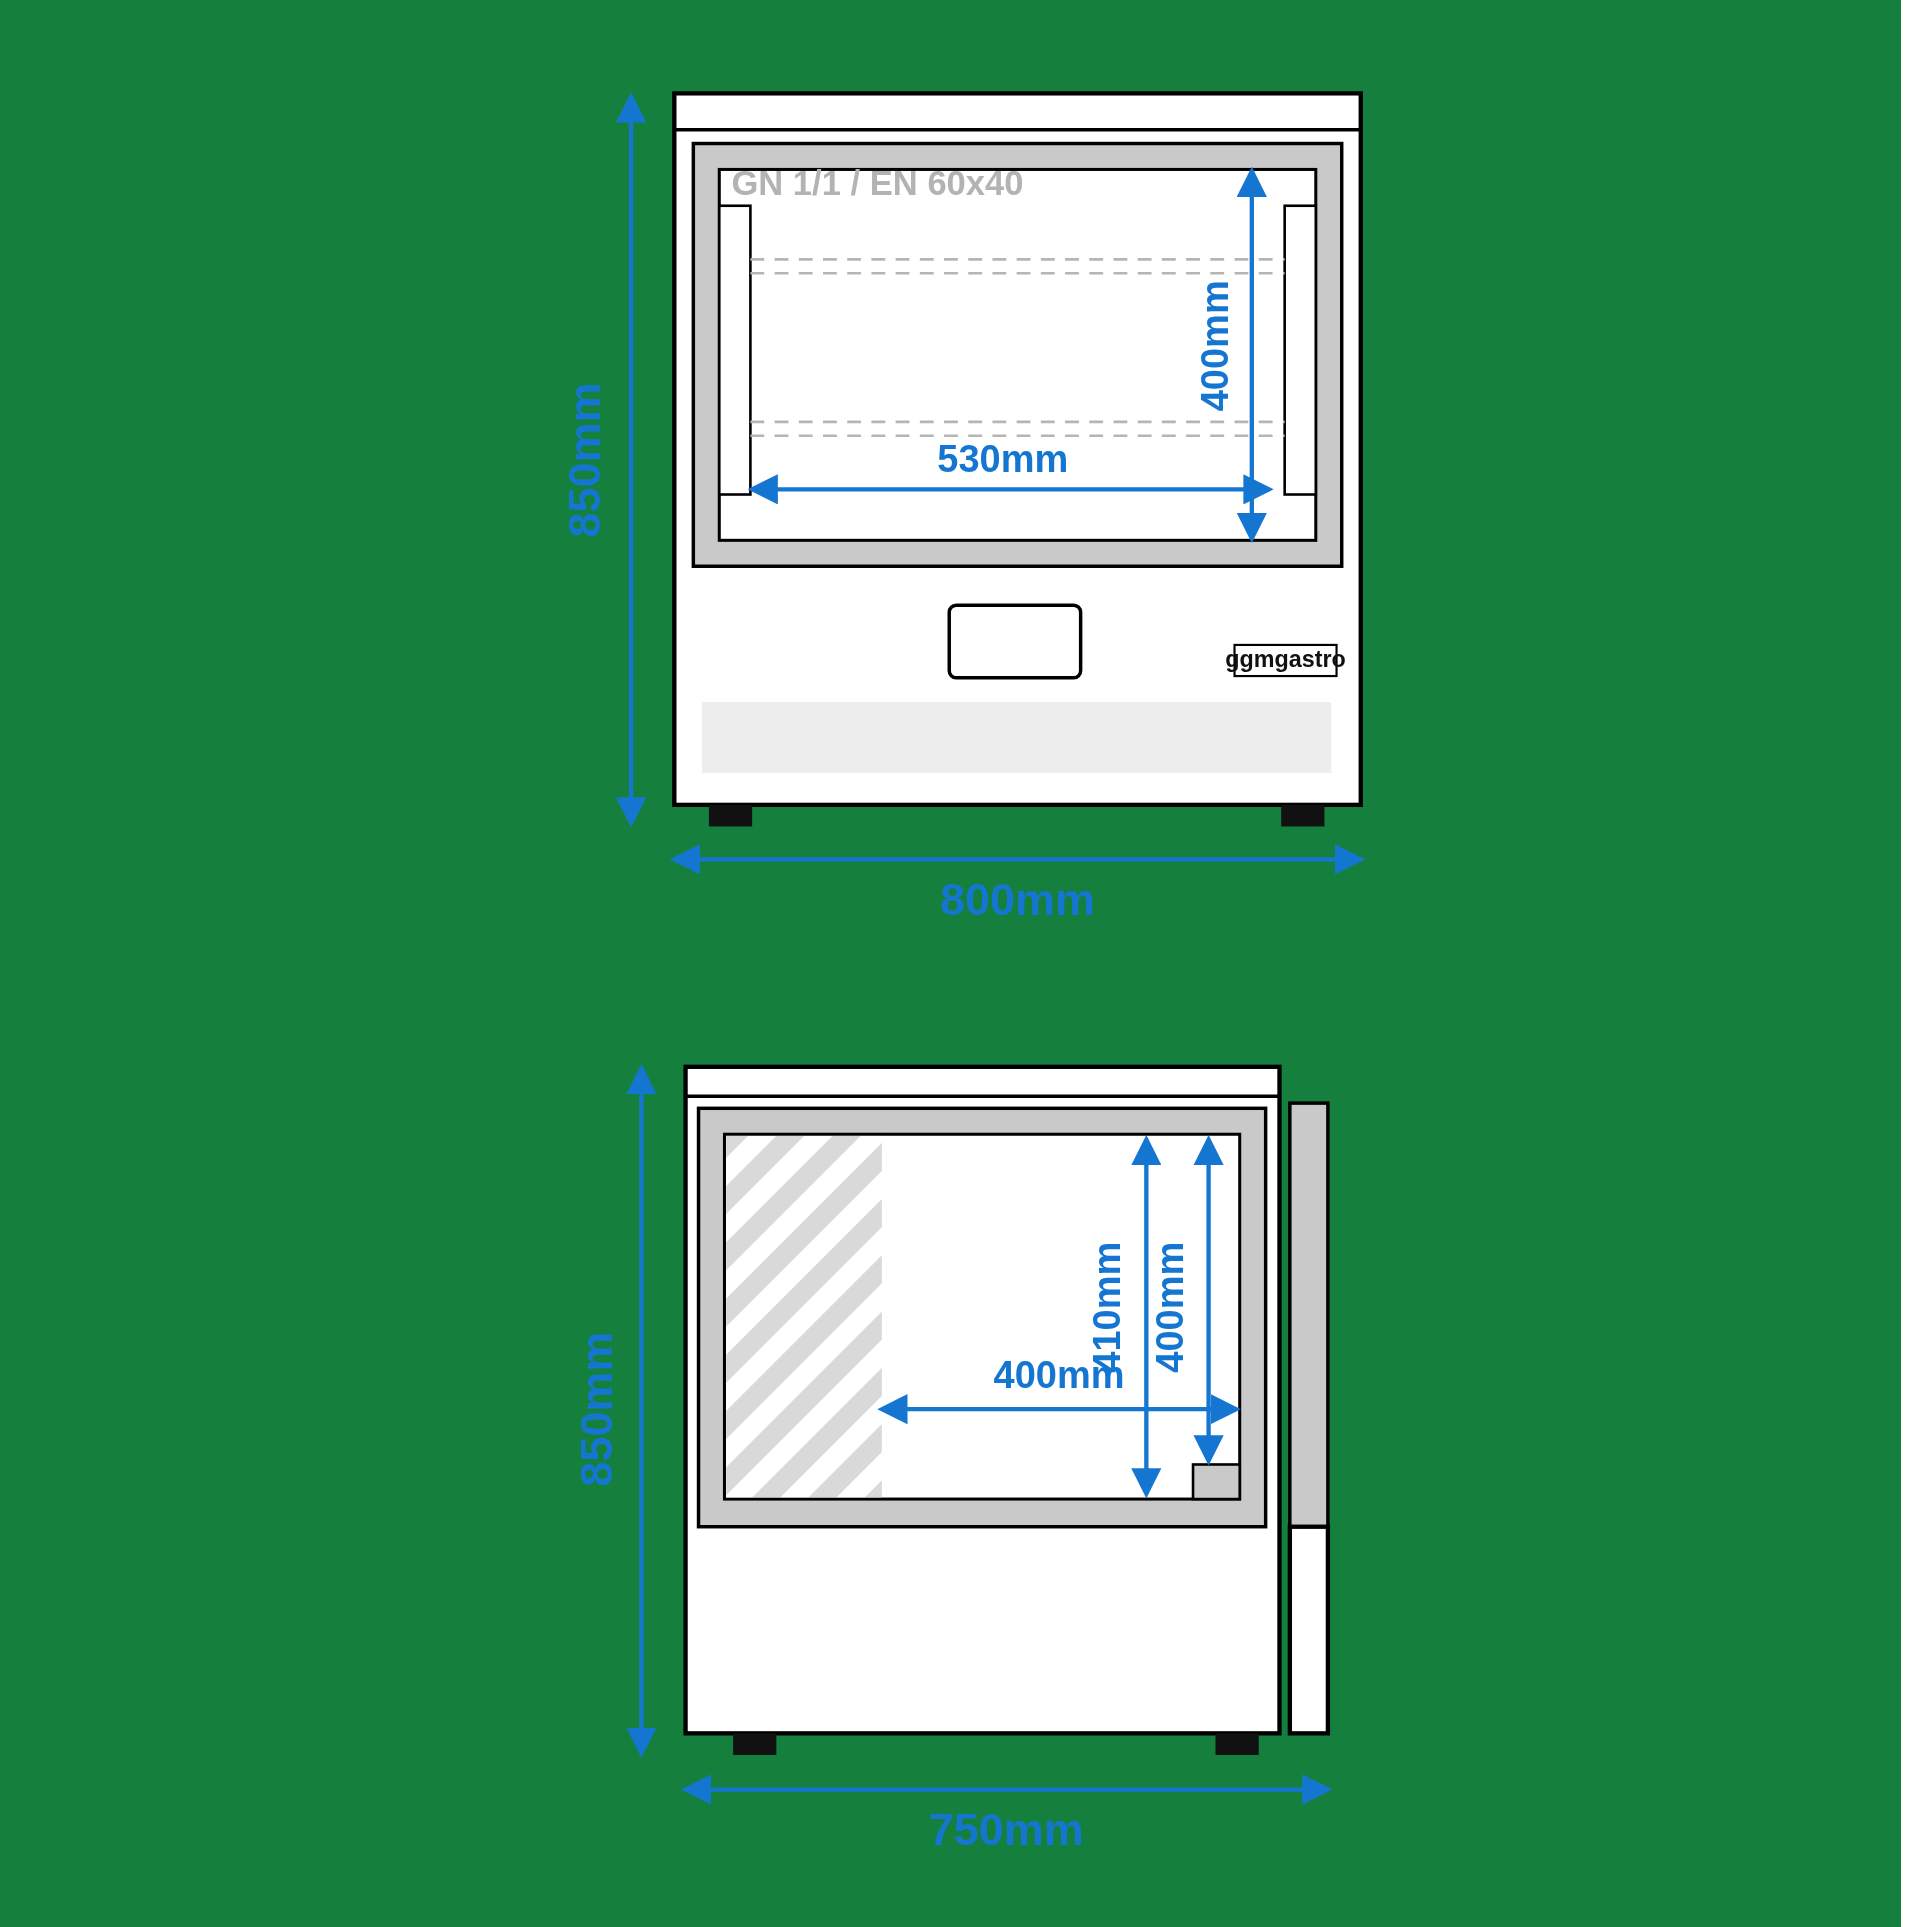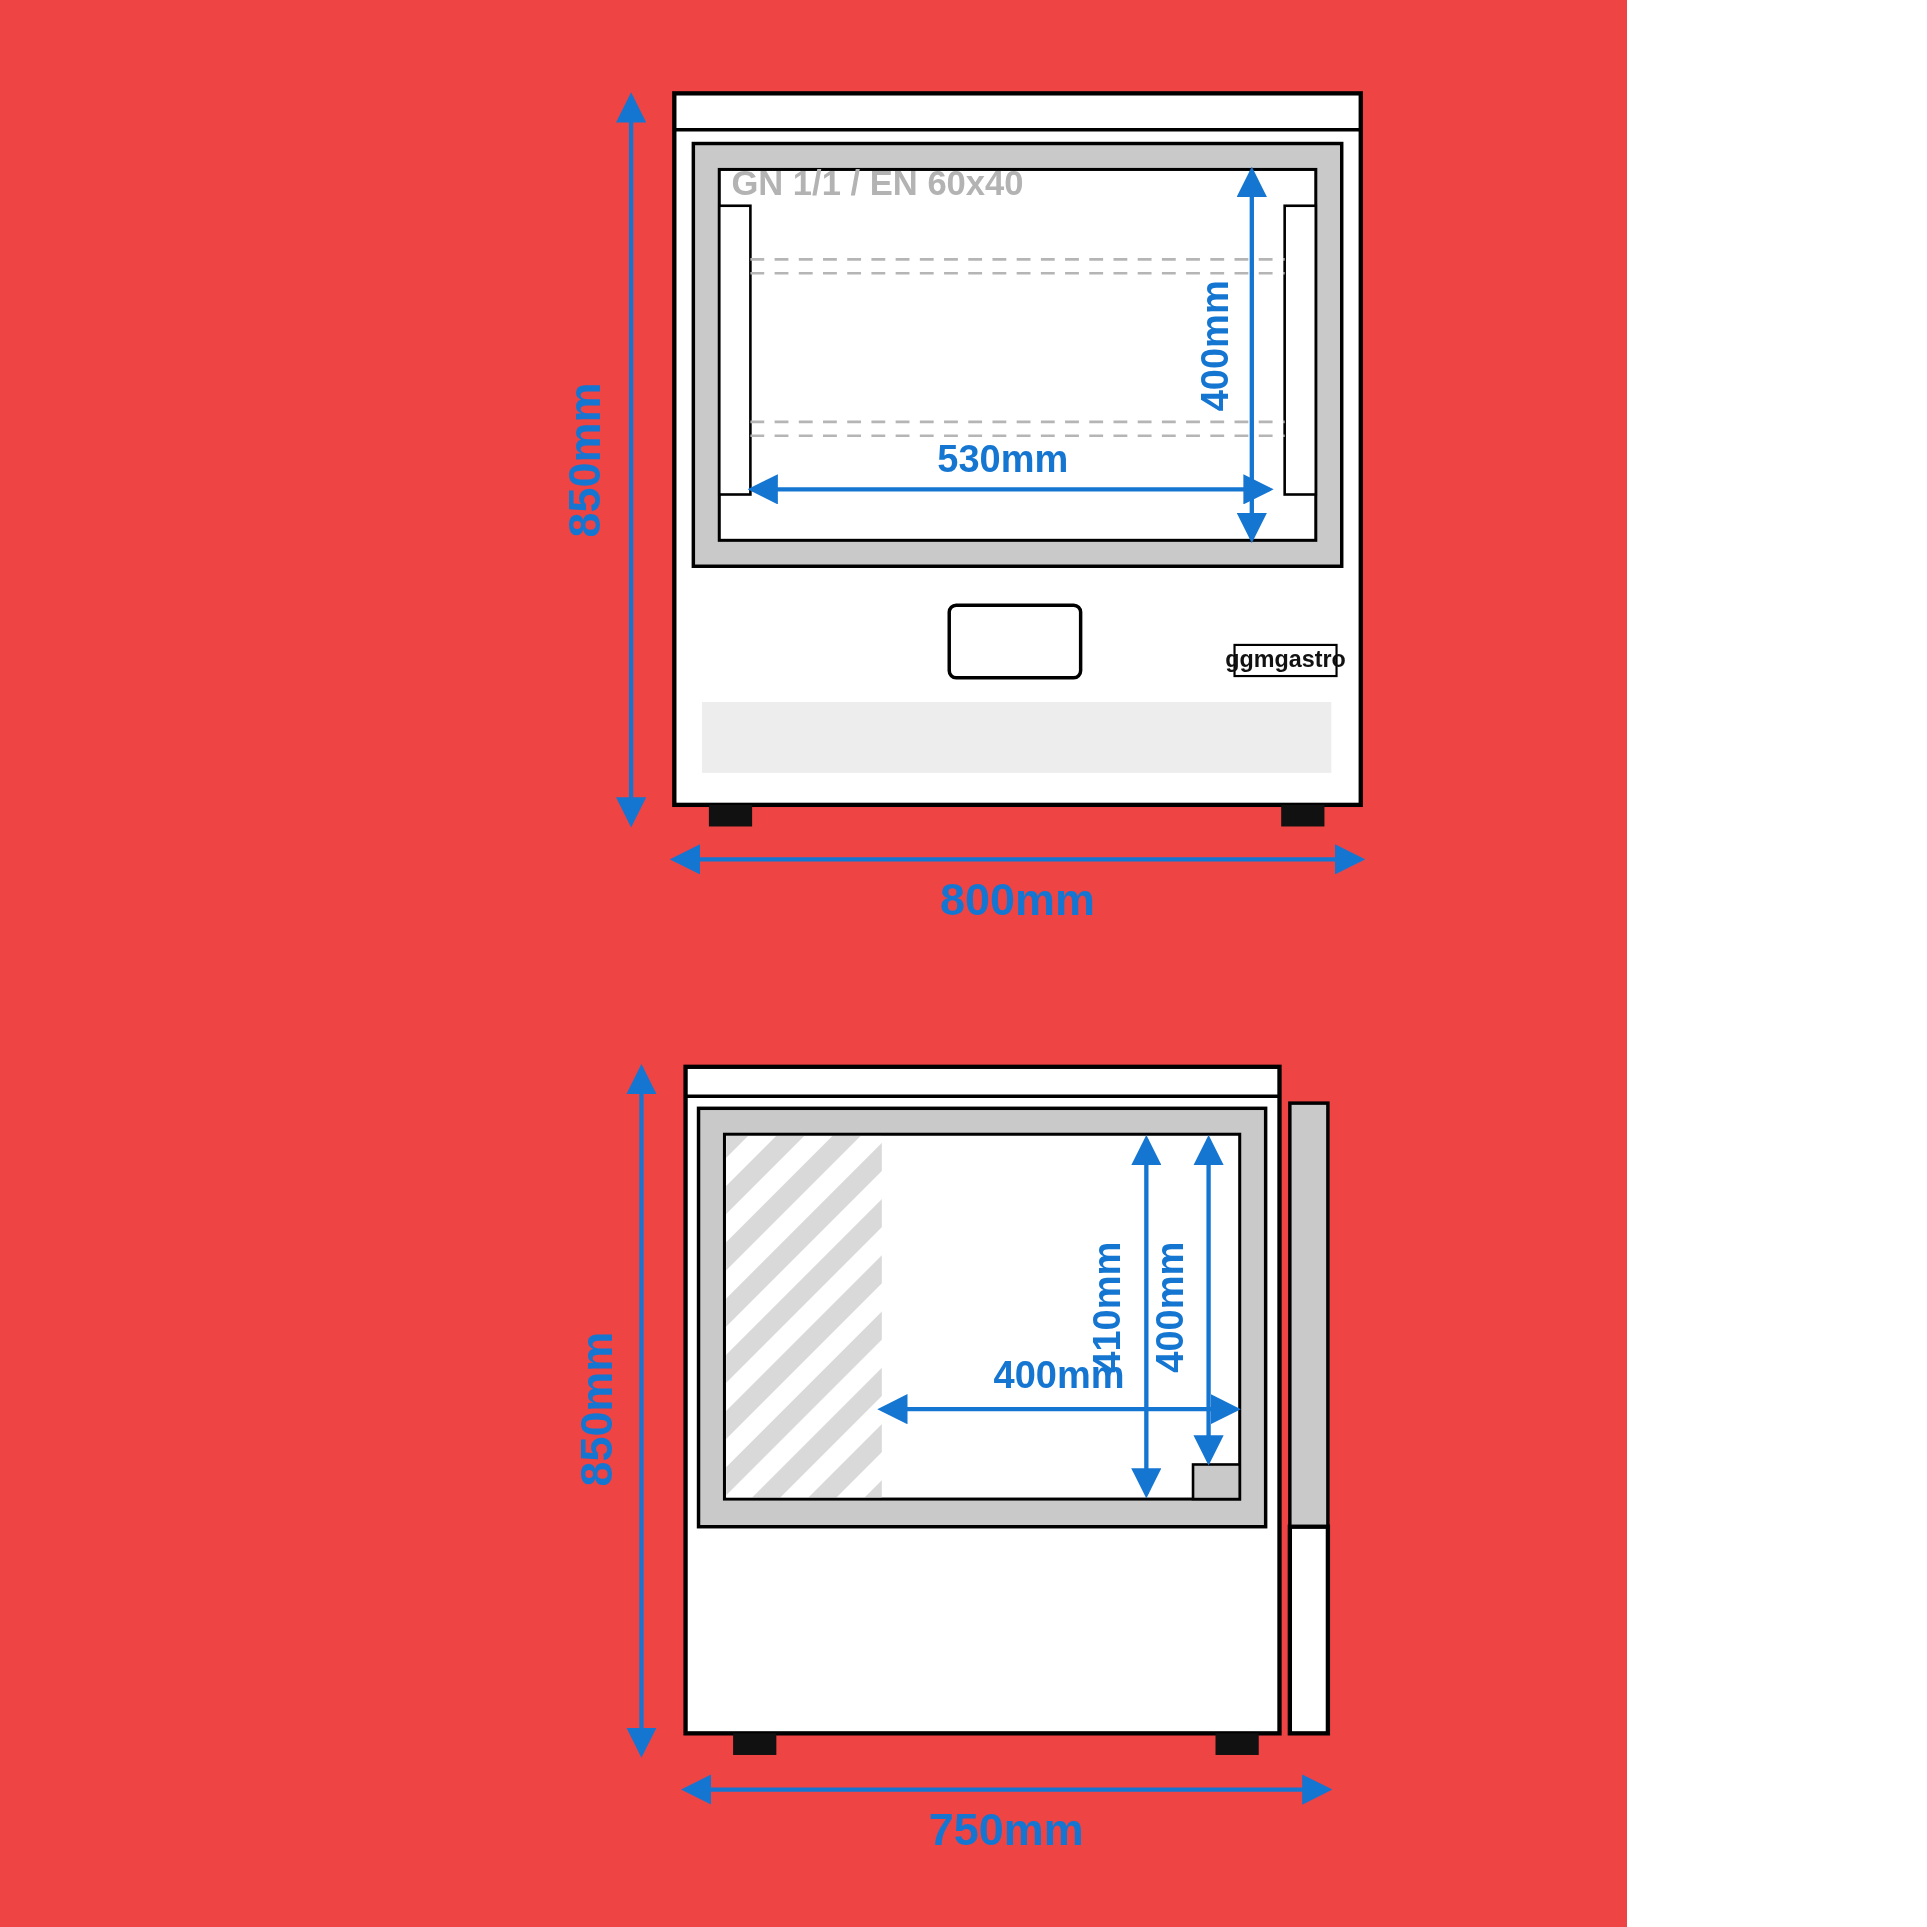--- a/index.html
+++ b/index.html
@@ -5,23 +5,23 @@
   html, body {
     margin: 0;
     padding: 0;
     background: #ffffff;
     width: 1927px;
     height: 1927px;
     font-family: "Liberation Sans", sans-serif;
   }
   #canvas {
     position: relative;
-    width: 1627px;
+    width: 1901px;
     height: 1927px;
-    background: #ef4444;
+    background: #15803d;
   }
   svg { display: block; }
 
   .body-stroke { fill: #ffffff; stroke: var(--outline, #000000); stroke-width: 5; }
   .thin-line   { stroke: var(--outline, #000000); stroke-width: 4; }
   .frame       { fill: var(--frame-gray, #c9c9c9); stroke: var(--outline, #000000); stroke-width: 4; }
   .glass       { fill: #ffffff; stroke: var(--outline, #000000); stroke-width: 3.5; }
   .pillar      { fill: #ffffff; stroke: var(--outline, #000000); stroke-width: 3; }
   .shelf       { stroke: var(--dashed-gray, #b5b5b5); stroke-width: 3; stroke-dasharray: 16 12; fill: none; }
   .step        { fill: var(--frame-gray, #c9c9c9); stroke: var(--outline, #000000); stroke-width: 3; }

